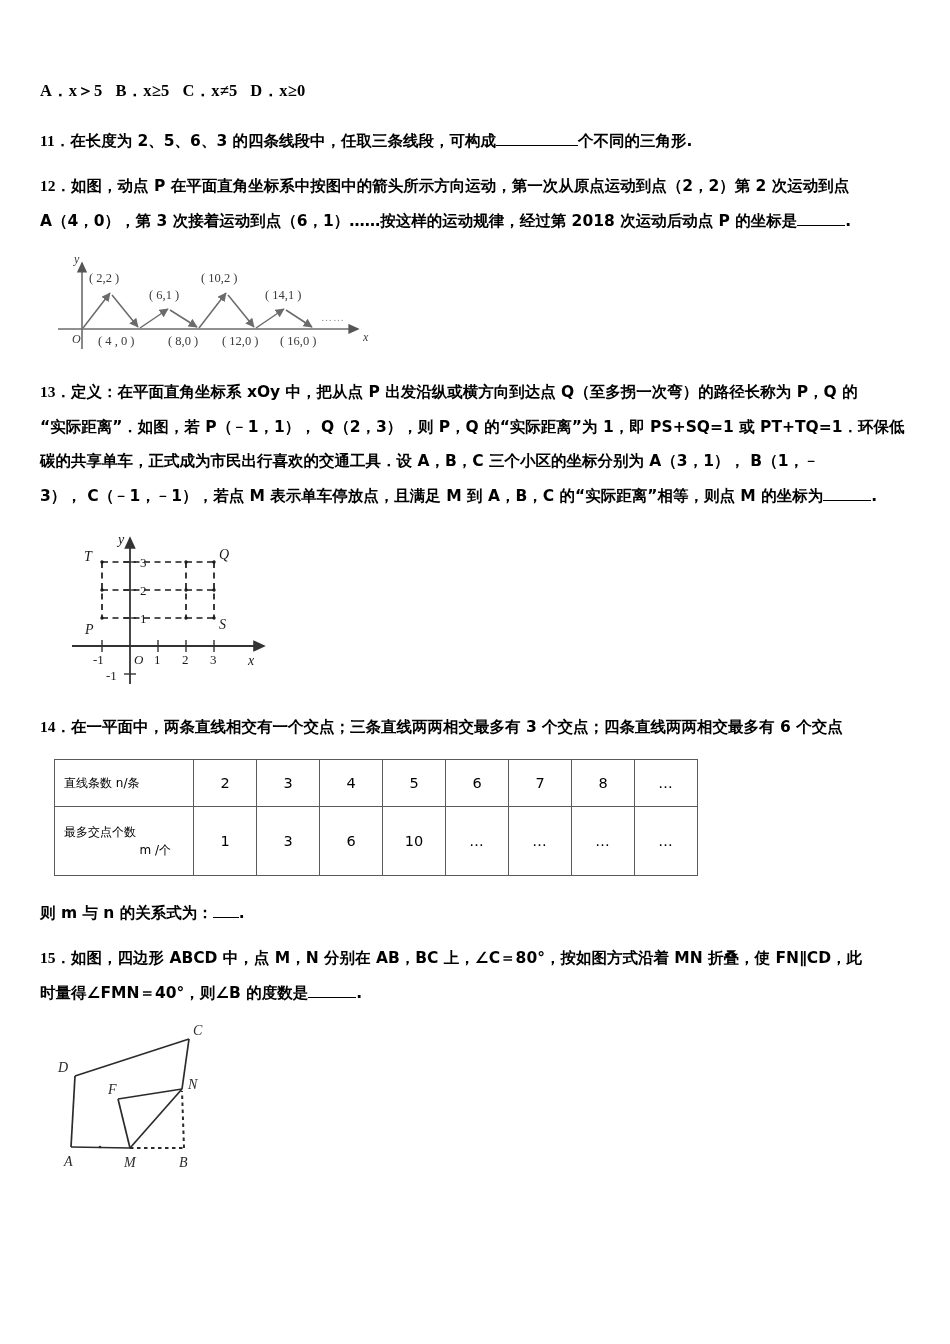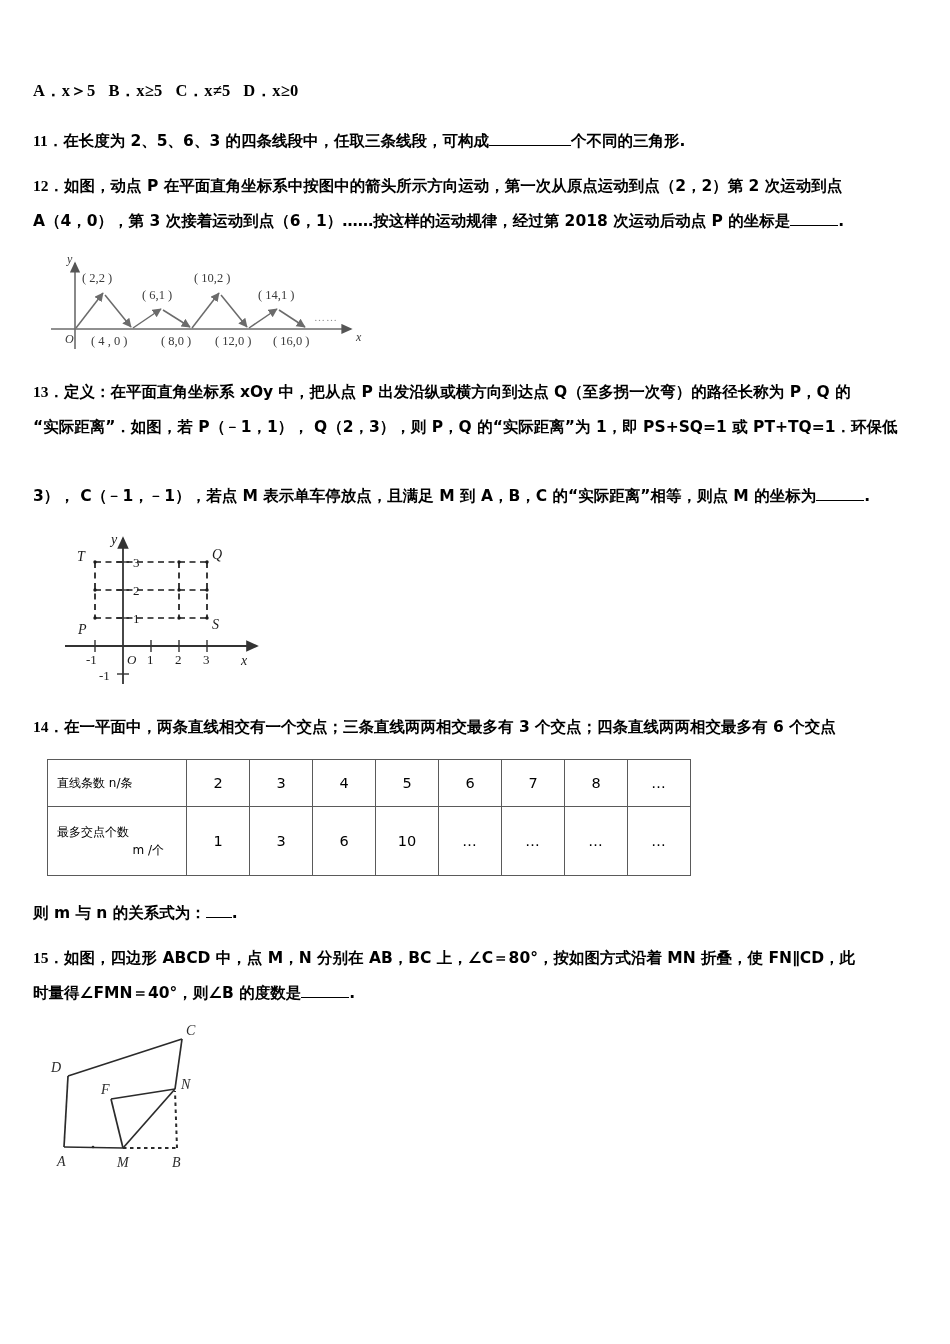--- a/index.html
+++ b/index.html
@@ -17,21 +17,21 @@
   }
   .page {
     position: absolute;
     left: 0; top: 0;
     width: 950px;
     height: 1344px;
     padding: 0;
   }
   .content {
     position: absolute;
-    left: 33px;
+    left: 40px;
     top: 80px;
     width: 872px;
   }
 
   
   .opts {
     font-size: 16.5px;
     font-weight: bold;
     letter-spacing: .2px;
     margin: 0 0 22px 0;
@@ -151,21 +151,21 @@
         <text x="182" y="96" font-family="Liberation Serif, serif" font-size="12.5" fill="#3a3a3a">( 12,0 )</text>
         <text x="240" y="96" font-family="Liberation Serif, serif" font-size="12.5" fill="#3a3a3a">( 16,0 )</text>
 
         <text x="281" y="72" font-family="Liberation Serif, serif" font-size="11" fill="#8a8a8a" letter-spacing="1">……</text>
       </svg>
     </div>
 
     <div class="q" style="margin-top:18px;">
       <span class="num">13．</span><span>定义：在平面直角坐标系 xOy 中，把从点 P 出发沿纵或横方向到达点 Q（至多拐一次弯）的路径长称为 P，Q 的</span><br>
       <span>“实际距离”．如图，若 P（﹣1，1）， Q（2，3），则 P，Q 的“实际距离”为 1，即 PS+SQ=1 或 PT+TQ=1．环保低</span><br>
-      <br>
+      <span>碳的共享单车，正式成为市民出行喜欢的交通工具．设 A，B，C 三个小区的坐标分别为 A（3，1）， B（1，﹣</span><br>
       <span>3）， C（﹣1，﹣1），若点 M 表示单车停放点，且满足 M 到 A，B，C 的“实际距离”相等，则点 M 的坐标为</span><span class="blank b-md"></span><span>.</span>
     </div>
 
     <div class="fig" style="margin:8px 0 6px 12px;">
       <svg width="240" height="170" viewBox="0 0 240 170">
         <defs>
           <marker id="ah2" markerWidth="8" markerHeight="8" refX="6" refY="3.2" orient="auto">
             <path d="M0,0 L7,3.2 L0,6.4 z" fill="#333"></path>
           </marker>
         </defs>

